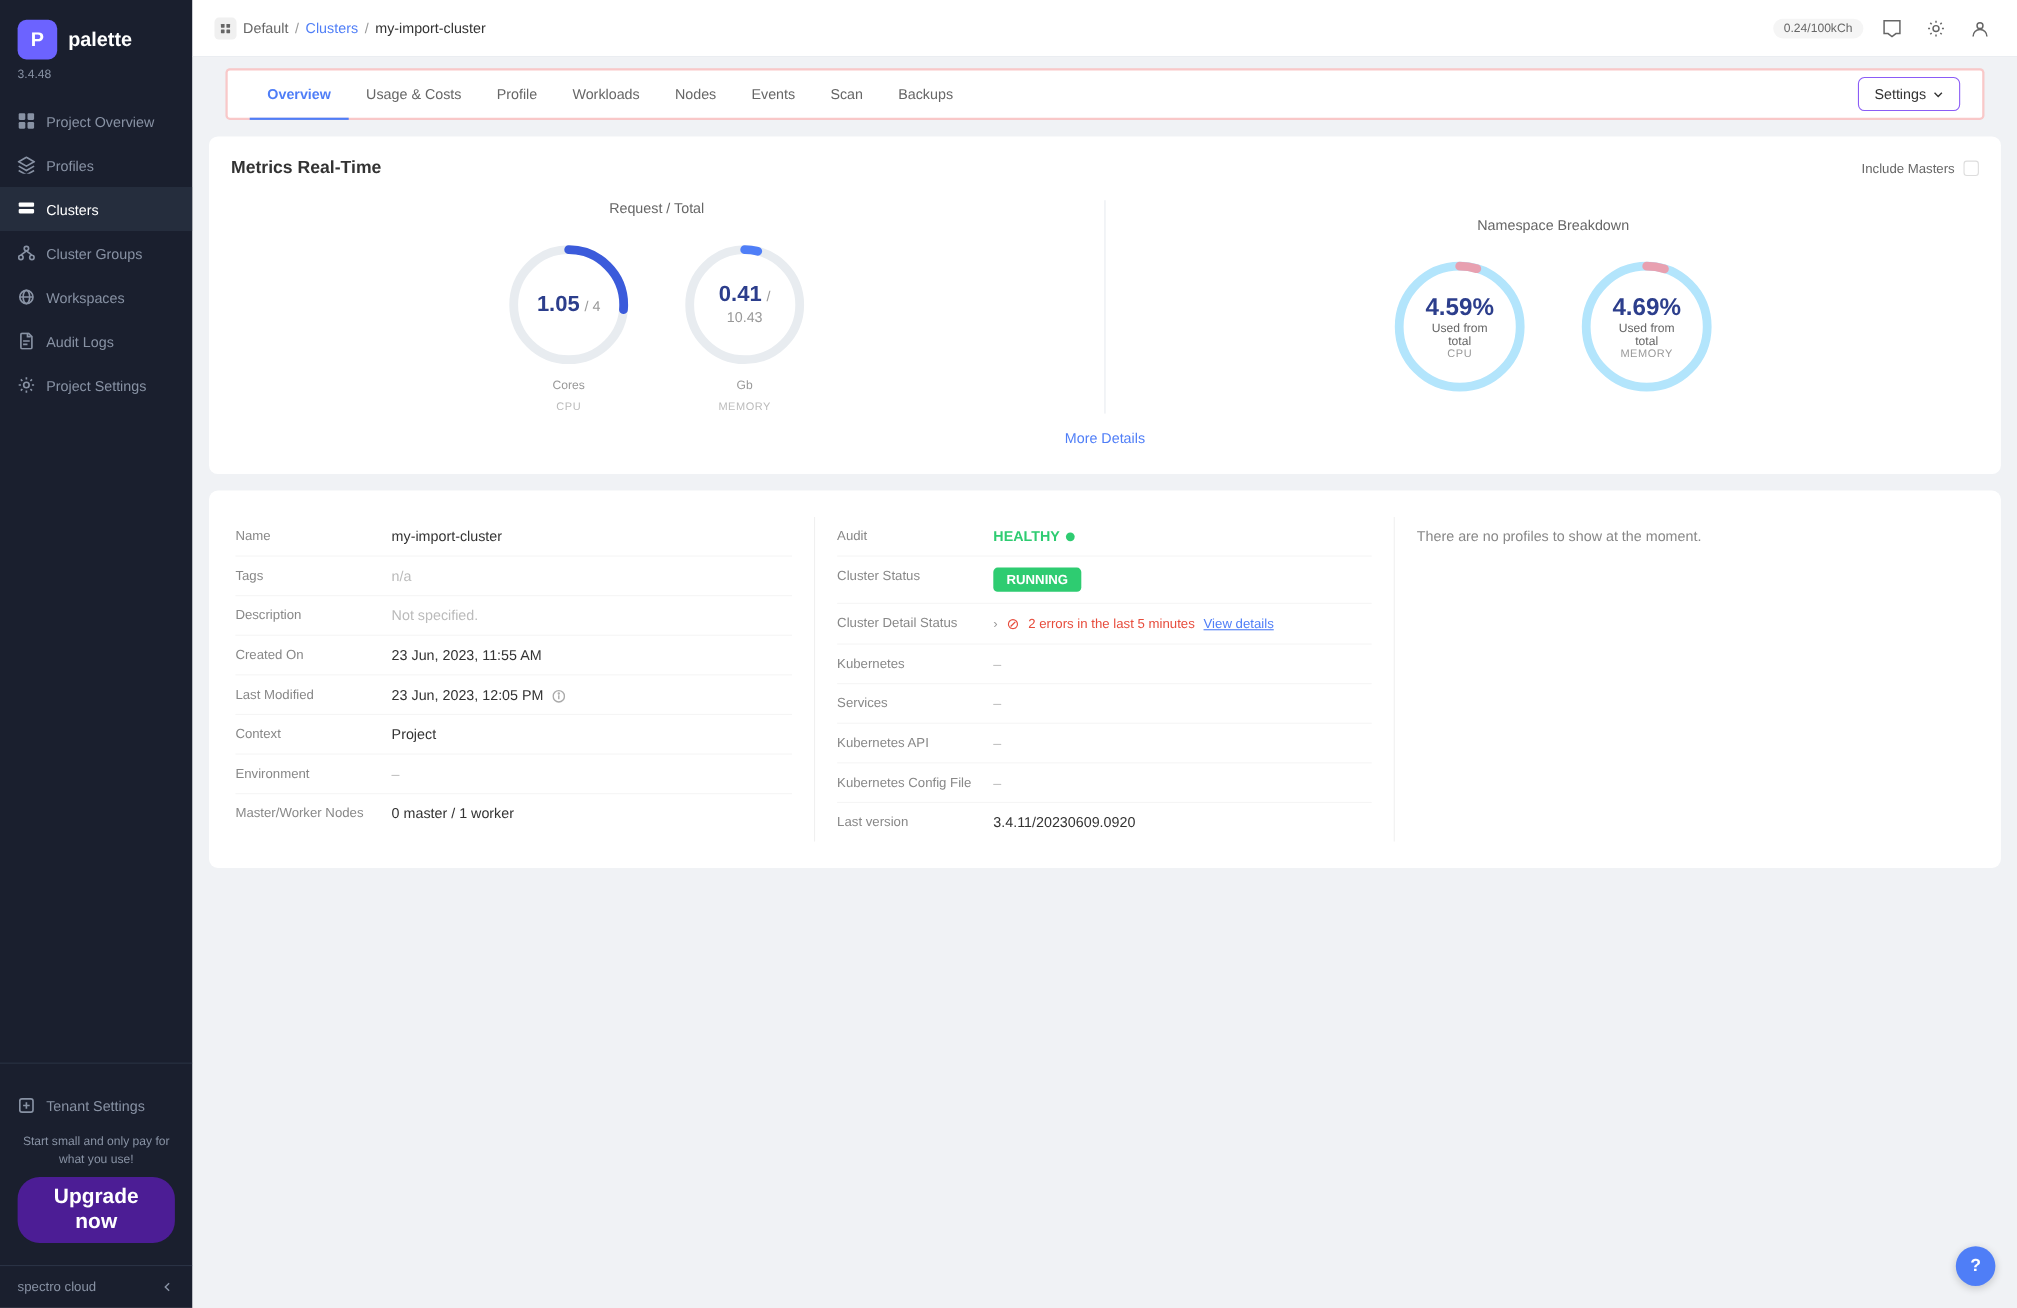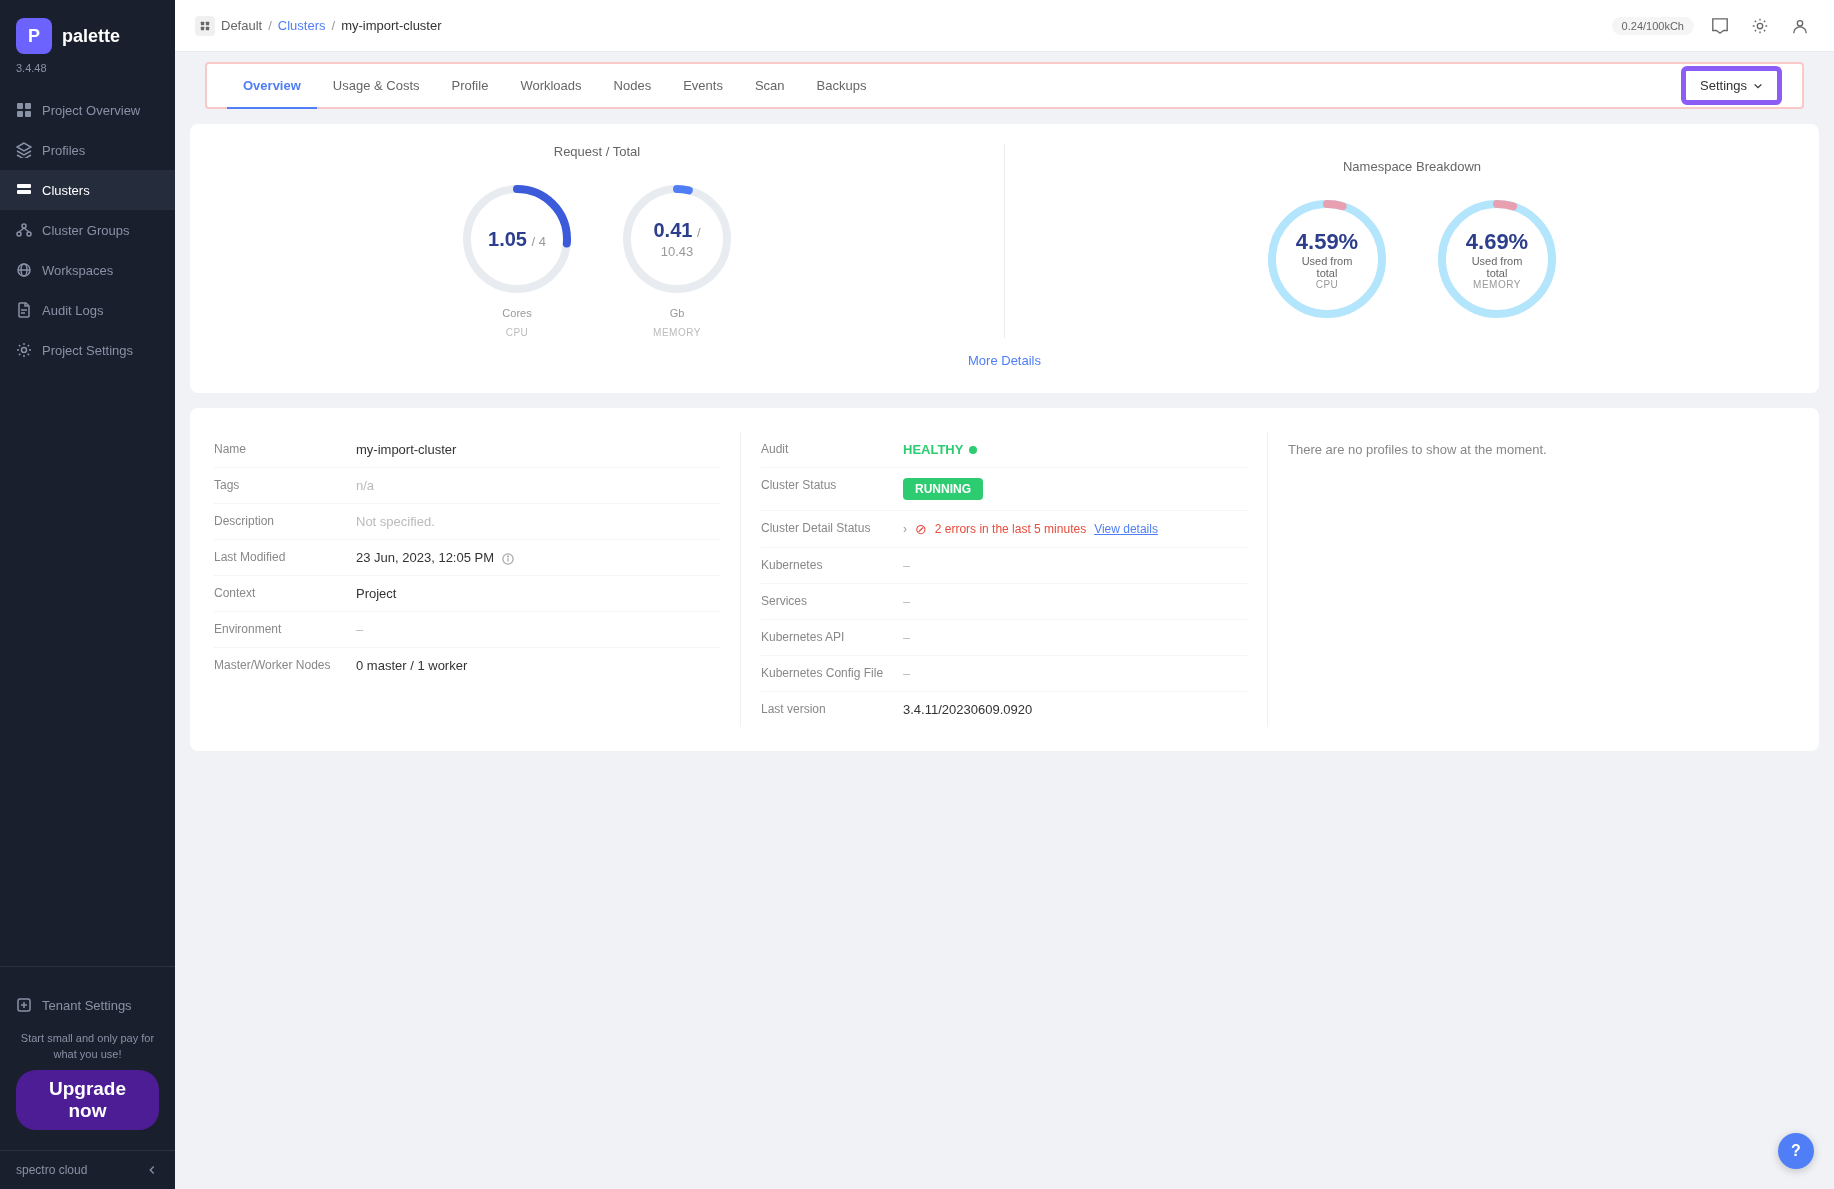--- a/index.html
+++ b/index.html
@@ -35,21 +35,21 @@
     .topbar-breadcrumb-current { color: #333; font-weight: 500; }
     .topbar-right { display: flex; align-items: center; gap: 12px; }
     .topbar-quota { background: #f5f5f5; border-radius: 12px; padding: 3px 10px; font-size: 11px; color: #666; }
     .topbar-icon { width: 28px; height: 28px; display: flex; align-items: center; justify-content: center; cursor: pointer; color: #666; }
 
     
     .tabbar { background: #fff; display: flex; align-items: center; padding: 0 20px; border-bottom: 2px solid #e8ecf0; border: 2px solid #e8252540; border-radius: 4px; margin: 10px 15px 0; }
     .tab { padding: 14px 16px; font-size: 13px; color: #666; cursor: pointer; border-bottom: 2px solid transparent; margin-bottom: -2px; white-space: nowrap; }
     .tab.active { color: #4f7ef7; border-bottom-color: #4f7ef7; font-weight: 600; }
     .tab-settings { margin-left: auto; }
-    .settings-btn { background: #fff; border: 5px solid #8b5cf6; border-radius: 6px; padding: 7px 14px; font-size: 13px; color: #333; cursor: pointer; display: flex; align-items: center; gap: 6px; }
+    .settings-btn { background: #fff; border: 1px solid #8b5cf6; border-radius: 6px; padding: 7px 14px; font-size: 13px; color: #333; cursor: pointer; display: flex; align-items: center; gap: 6px; }
 
     
     .content { flex: 1; overflow-y: auto; padding: 15px; }
 
     
     .metrics-card { background: #fff; border-radius: 8px; padding: 20px; margin-bottom: 15px; }
     .metrics-header { display: flex; align-items: center; justify-content: space-between; margin-bottom: 20px; }
     .metrics-title { font-size: 16px; font-weight: 600; color: #333; }
     .include-masters { display: flex; align-items: center; gap: 8px; font-size: 12px; color: #666; }
     .checkbox-box { width: 14px; height: 14px; border: 1px solid #ddd; border-radius: 3px; background: #fff; }
@@ -262,20 +262,27 @@
               <polyline points="2,4 6,8 10,4"></polyline>
             </svg>
         </button>
       </div>
     </div>
   </div>
 
   <div class="content">
 
     <div class="metrics-card">
+      <div class="metrics-header">
+        <span class="metrics-title">Metrics Real-Time</span>
+        <div class="include-masters">
+          <span>Include Masters</span>
+          <div class="checkbox-box"></div>
+        </div>
+      </div>
 
       <div class="metrics-body">
 
         <div class="metrics-left">
           <div class="metrics-section-title">Request / Total</div>
           <div class="gauges">
 
             <div class="gauge-container">
               <div class="gauge">
                 <svg width="120" height="120" viewBox="0 0 120 120" class="donut-svg">
@@ -358,20 +365,24 @@
           </div>
           <div class="info-row">
             <span class="info-label">Tags</span>
             <span class="info-value muted">n/a</span>
           </div>
           <div class="info-row">
             <span class="info-label">Description</span>
             <span class="info-value muted">Not specified.</span>
           </div>
           <div class="info-row">
+            <span class="info-label">Created On</span>
+            <span class="info-value">23 Jun, 2023, 11:55 AM</span>
+          </div>
+          <div class="info-row">
             <span class="info-label">Last Modified</span>
             <span class="info-value">
               <span>23 Jun, 2023, 12:05 PM</span>
               <svg viewBox="0 0 14 14" fill="none" stroke="#aaa" stroke-width="1.5" width="12" height="12" style="margin-left:4px;vertical-align:middle;">
                   <circle cx="7" cy="7" r="6"></circle>
                   <line x1="7" y1="6" x2="7" y2="10"></line>
                   <circle cx="7" cy="4" r="0.5" fill="#aaa"></circle>
                 </svg>
             </span>
           </div>

